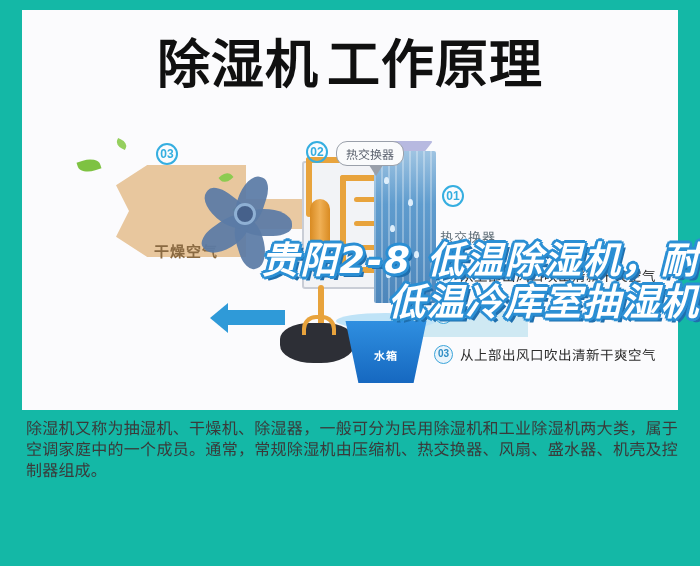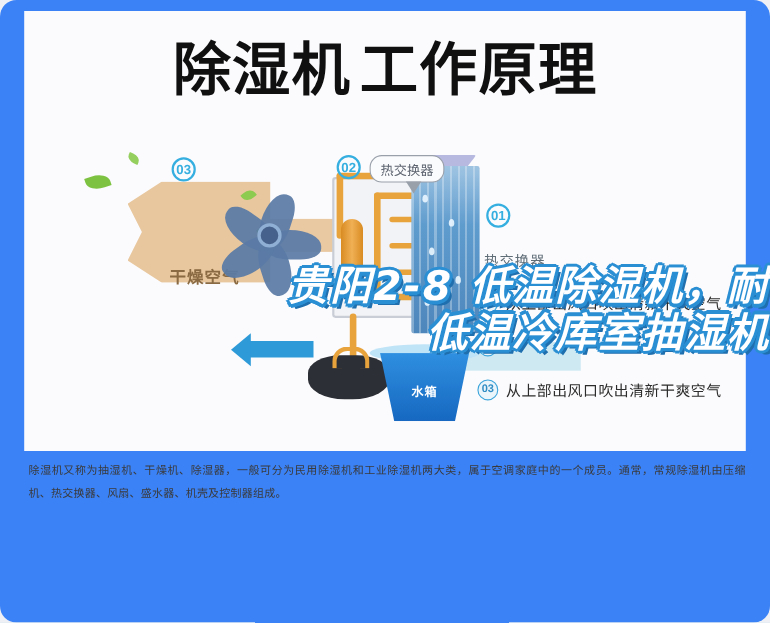--- a/index.html
+++ b/index.html
@@ -23,22 +23,21 @@
     height: 566px;
     background: #eef0f5;
   }
 
   
   .card {
     position: absolute;
     left: 0; top: 0;
     width: 700px;
     height: 566px;
-    background: #3b82f6;
-    border-radius: 15px;
+    background: #14b8a6;
   }
 
   .card-inner {
     position: absolute;
     left: 22px; top: 10px;
     width: 656px;
     height: 400px;
     background: #fbfbfd;
   }
 
@@ -375,21 +374,21 @@
        4px  4px 0 #1f6fae;
   }
 
   
   .body-copy {
     position: absolute;
     left: 26px; top: 418px;
     width: 652px;
   }
   .para {
-    font-size: 10px;
+    font-size: 16px;
     line-height: 21px;
     color: #3a3a3a;
     letter-spacing: .2px;
     margin-bottom: 14px;
     text-align: justify;
   }
   .para:last-child { margin-bottom: 0; }
 </style>
 </head>
 <body>

